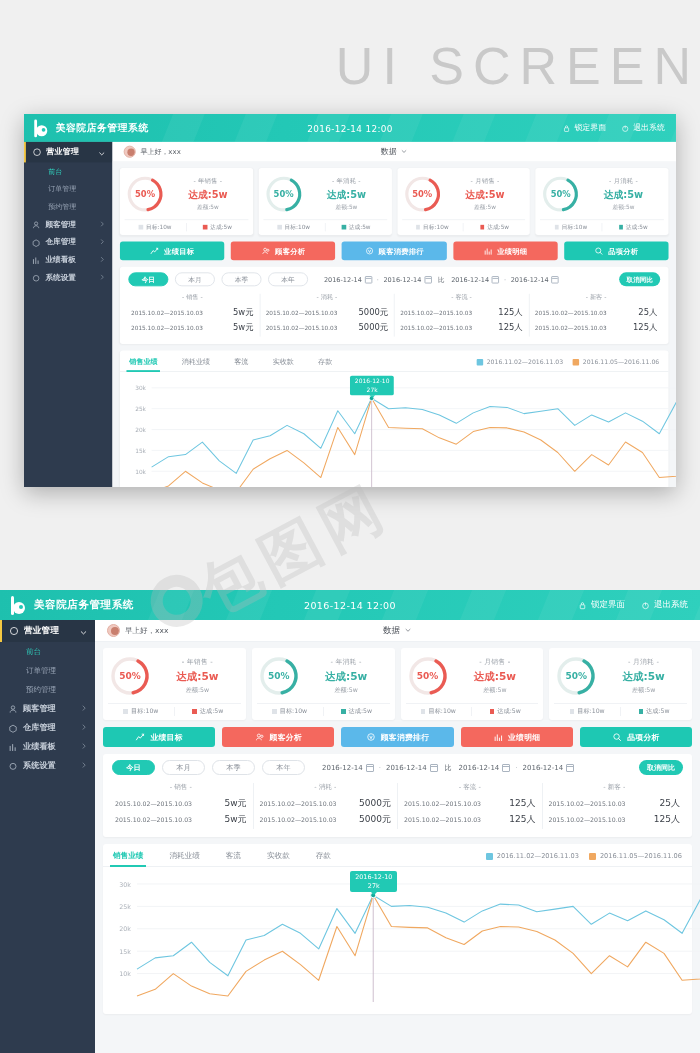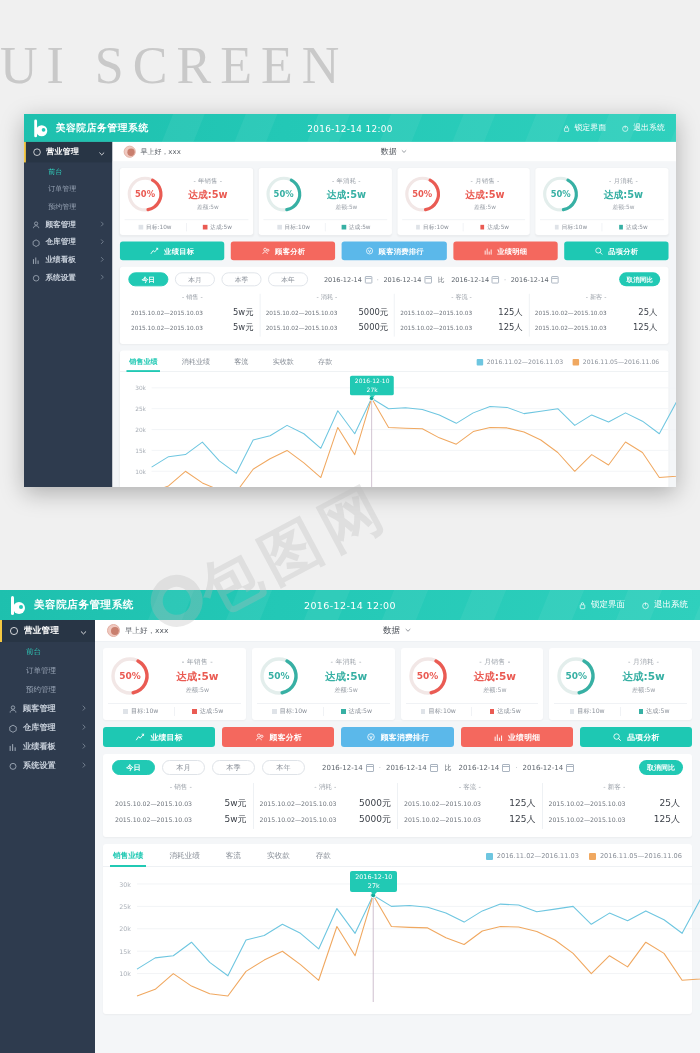--- a/index.html
+++ b/index.html
@@ -8,25 +8,25 @@
     background: #f0f0f0;
     font-family: "DejaVu Sans", "Liberation Sans", sans-serif;
     position: relative;
     overflow: hidden;
   }
 
   
   .ui-screen-title {
     position: absolute;
     top: 36px; left: 0; width: 100%;
-    text-align: left;
+    text-align: right;
     font-size: 52px;
     letter-spacing: 9px;
     color: #c9c9c9;
-    font-family: Liberation Serif, serif;
+    font-family: Liberation Sans, sans-serif;
     font-weight: 400;
   }
 
   
   .app {
     position: absolute;
     background: #fff;
     overflow: hidden;
   }
   .app.preview {

